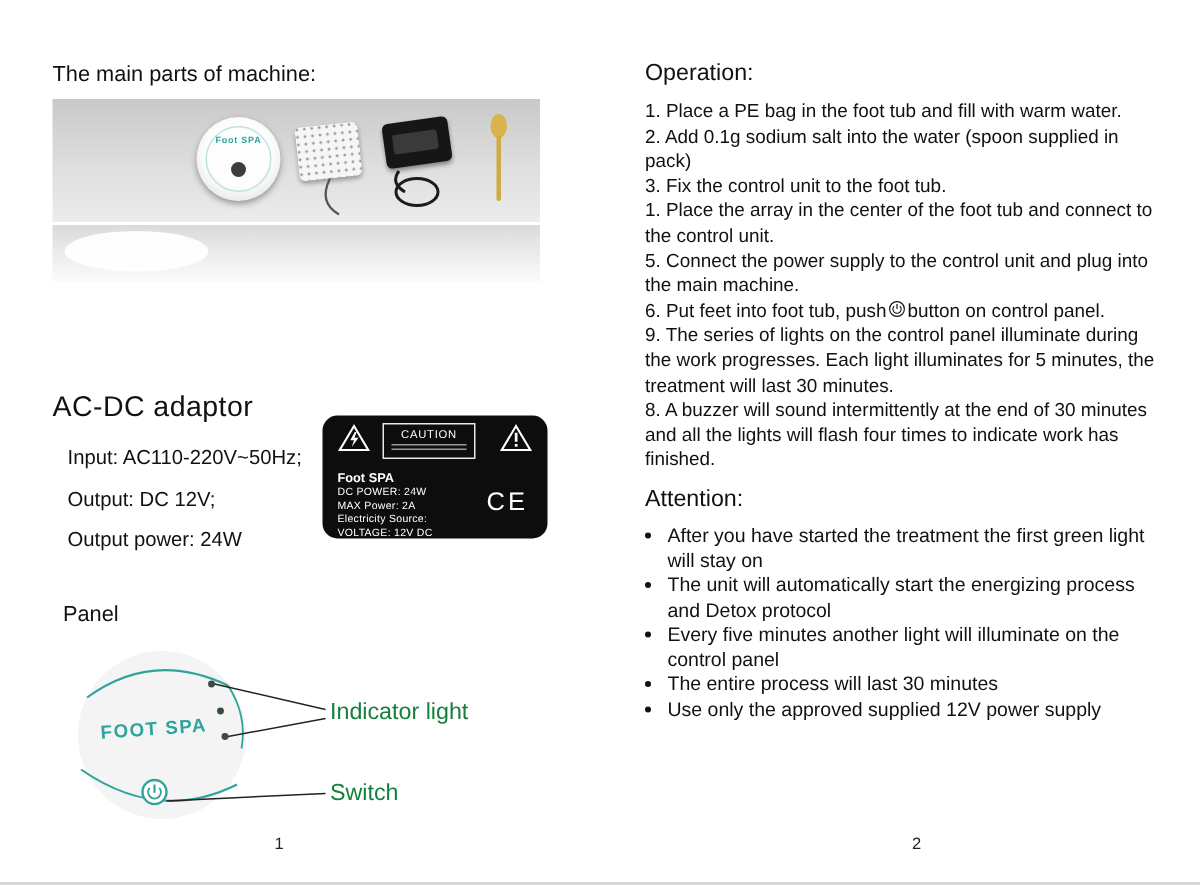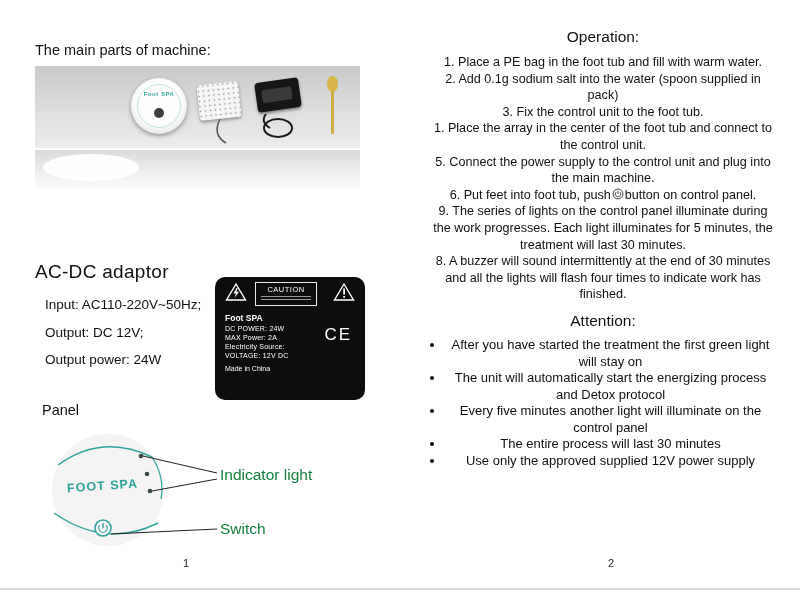--- a/index.html
+++ b/index.html
@@ -70,21 +70,21 @@
     position:absolute; left:296px; top:24px; width:3px; height:44px;
     background:#d0ab41; border-radius:2px;
   }
 
   .adaptor-heading { position:absolute; left:35px; top:261px; font-size:19px; font-weight:400; letter-spacing:0.3px; }
   .spec { position:absolute; left:45px; font-size:13.5px; }
   .spec-1 { top:297px; } .spec-2 { top:325px; } .spec-3 { top:352px; }
 
   
   .rating-label {
-    position:absolute; left:215px; top:277px; width:150px; height:123px;
+    position:absolute; left:215px; top:277px; width:150px; height:82px;
     background:#0d0d0d; border-radius:10px; color:#ffffff;
   }
   .rl-caution-box {
     position:absolute; left:40px; top:5px; width:62px; height:24px;
     border:1px solid #e8e8e8; text-align:center;
   }
   .rl-caution-text { display:block; font-size:7.5px; letter-spacing:0.5px; margin-top:2px; }
   .rl-caution-line { display:block; height:1px; background:#9a9a9a; margin:2px 5px 0 5px; }
   .rl-tri { position:absolute; top:5px; }
   .rl-tri-left { left:10px; } .rl-tri-right { right:10px; }
@@ -103,21 +103,21 @@
   }
   .callout { position:absolute; font-size:15.5px; color:#15803d; }
   .callout-indicator { left:180px; top:39px; }
   .callout-switch { left:180px; top:93px; }
 
   .page-num { position:absolute; font-size:11px; color:#222; }
   .page-num-1 { left:183px; top:557px; }
   .page-num-2 { left:608px; top:557px; }
 
   
-  .page-right { position:absolute; left:430px; top:0; width:346px; padding-top:28px;text-align:center; }
+  .page-right { position:absolute; left:430px; top:0; width:346px; padding-top:40px; }
   .section-heading { font-size:15.5px; font-weight:400; margin:0 0 8px 0; }
   .attention-gap { margin-top:9px; margin-bottom:7px; }
   .step { font-size:12.6px; line-height:16.6px; margin:0; }
   .power-icon-inline { display:inline-block; width:12px; height:12px; vertical-align:-1px; margin:0 1px; }
   .attention-list { margin:0; padding-left:15px; list-style:disc outside; }
   .attention-list li { font-size:13px; line-height:16.6px; }
 
   .bottom-edge { position:absolute; left:0; right:0; bottom:0; height:2px; background:#d8d8d8; }
 </style>
 </head>

